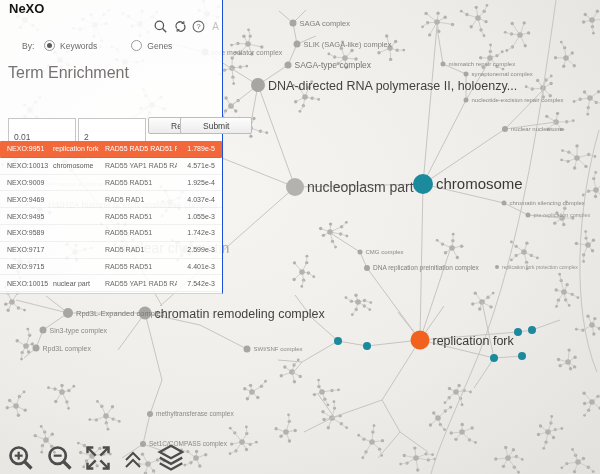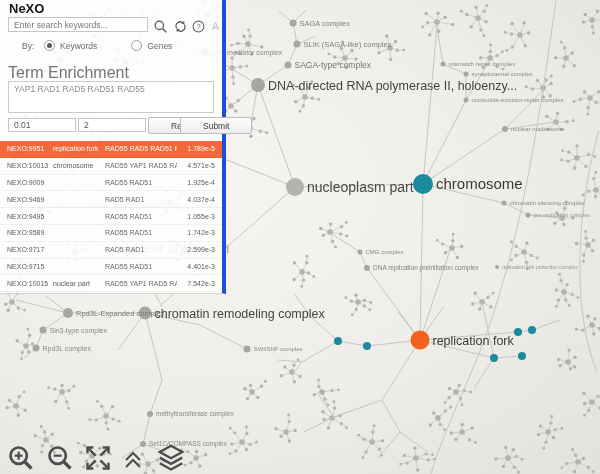--- a/index.html
+++ b/index.html
@@ -7,40 +7,40 @@
     width:600px;height:474px;overflow:hidden;position:relative;
     font-family:"Liberation Sans",sans-serif;
     background:radial-gradient(ellipse at 35% 40%, #f7f5f2 0%, #efede9 55%, #e3e1dd 100%);
   }
   #graph{position:absolute;left:0;top:0;z-index:1;}
   svg text{font-family:"Liberation Sans",sans-serif;}
 
   
   .panel{position:absolute;left:0;top:0;width:222px;height:293px;z-index:5;
     background:rgba(255,255,255,.87);
-    border-right:4px solid #1d4ed8;border-bottom:1px solid #d5d3cf;}
+    border-right:1px solid #1d4ed8;border-bottom:1px solid #d5d3cf;}
   .panel-title{position:absolute;left:9px;top:1px;font-size:13px;font-weight:bold;color:#151515;}
   .search-input{position:absolute;left:8px;top:17px;width:128px;height:13px;
     border:1px solid #c6c6c6;font-size:8.5px;color:#555;padding:0 5px;background:#fff;outline:none;}
   .hicon{position:absolute;top:19px;width:15px;height:15px;cursor:pointer;}
   .hicon svg{display:block;}
   .icon-a{font-size:10px;color:#c2c0bc;top:21px;text-align:center;}
   .radio-row{position:absolute;left:8px;top:40px;font-size:8.5px;color:#6a6a6a;display:flex;align-items:center;margin-left:14px;}
   .by-label{width:22px;}
   .radio{display:flex;align-items:flex-end;margin-right:34px;cursor:pointer;}
   .radio .dot{width:9px;height:9px;border:1px solid #9a9a9a;border-radius:50%;background:#fff;
     margin-right:5px;position:relative;}
   .radio.sel .dot:after{content:"";position:absolute;left:2px;top:2px;width:5px;height:5px;
     border-radius:50%;background:#5b5b5b;}
   .sec-heading{position:absolute;left:8px;top:64px;font-size:16px;color:#757371;}
   .genes-box{position:absolute;left:8px;top:81px;width:194px;height:26px;resize:none;
     border:1px solid #cacaca;font-size:8.5px;color:#8a8a8a;padding:2px 5px;outline:none;
     font-family:"Liberation Sans",sans-serif;background:#fff;}
   .param-input{position:absolute;top:118px;height:12px;width:56px;border:1px solid #c6c6c6;
-    font-size:8.5px;color:#555;padding:0 5px;background:#fff;outline:none;}
+    font-size:8.5px;color:#555;padding:12px 5px;background:#fff;outline:none;}
   .btn{position:absolute;top:117px;height:17px;font-size:8.5px;color:#444;cursor:pointer;
     border:1px solid #bdbdbd;border-radius:2px;background:linear-gradient(#fdfdfd,#ececec);
     padding:0 22px;font-family:"Liberation Sans",sans-serif;}
   
   .results{position:absolute;left:0;top:141px;width:222px;}
   .rrow{display:flex;align-items:center;height:15.8px;padding:0 7px;
     border-bottom:1px solid rgba(0,0,0,.05);font-size:7px;color:#5c5a58;cursor:pointer;}
   .rrow .c-id{width:46px;overflow:hidden;white-space:nowrap;}
   .rrow .c-name{width:52px;overflow:hidden;white-space:nowrap;}
   .rrow .c-genes{flex:1;color:#6a6866;overflow:hidden;white-space:nowrap;}
@@ -1439,21 +1439,20 @@
     <circle cx="143" cy="444" r="3" fill="#a8a6a2"></circle>
     <text x="149" y="446.34" font-size="6.5" fill="#8a8885">Set1C/COMPASS complex</text>
     <text x="40" y="186" font-size="6" fill="#bcbab6">NuA4 histone acetyltransferase complex</text>
     <text x="48" y="208" font-size="9" fill="#b2b0ac">H4/H2A histone acetyltransferase complex</text>
     <text x="118" y="253" font-size="14" fill="#a5a3a0">nuclear chromatin</text>
   </svg>
 
 <div class="panel">
   <div class="panel-title">NeXO</div>
 
-  <input class="search-input" placeholder="Enter search keywords..." style="">
 
   <span class="hicon" style="left:153px">
     <svg width="15" height="15" viewBox="0 0 20 20">
         <circle cx="8.5" cy="8.5" r="5.6" fill="none" stroke="#555" stroke-width="1.7"></circle>
         <line x1="12.8" y1="12.8" x2="17.6" y2="17.6" stroke="#555" stroke-width="1.9"></line>
       </svg>
   </span>
   <span class="hicon" style="left:173px">
     <svg width="15" height="15" viewBox="0 0 20 20" fill="none" stroke="#555" stroke-width="1.7">
       <path d="M5 12.5 A5.6 5.6 0 0 1 14.4 6.2"></path>
@@ -1477,21 +1476,20 @@
       <span>Keywords</span>
     </span>
     <span class="radio">
       <span class="dot"></span>
       <span>Genes</span>
     </span>
   </div>
 
   <div class="sec-heading">Term Enrichment</div>
 
-  <textarea class="genes-box" style="">YAP1 RAD1 RAD5 RAD51 RAD55</textarea>
 
   <input class="param-input" style="left: 8px;" value="0.01">
   <input class="param-input" style="left: 78px;" value="2">
   <button class="btn" style="left:148px">Reset</button>
   <button class="btn" style="left:180px">Submit</button>
 
   <div class="results" id="results">
       <div class="rrow hl">
         <span class="c-id">NEXO:9951</span>
         <span class="c-name">replication fork</span>

